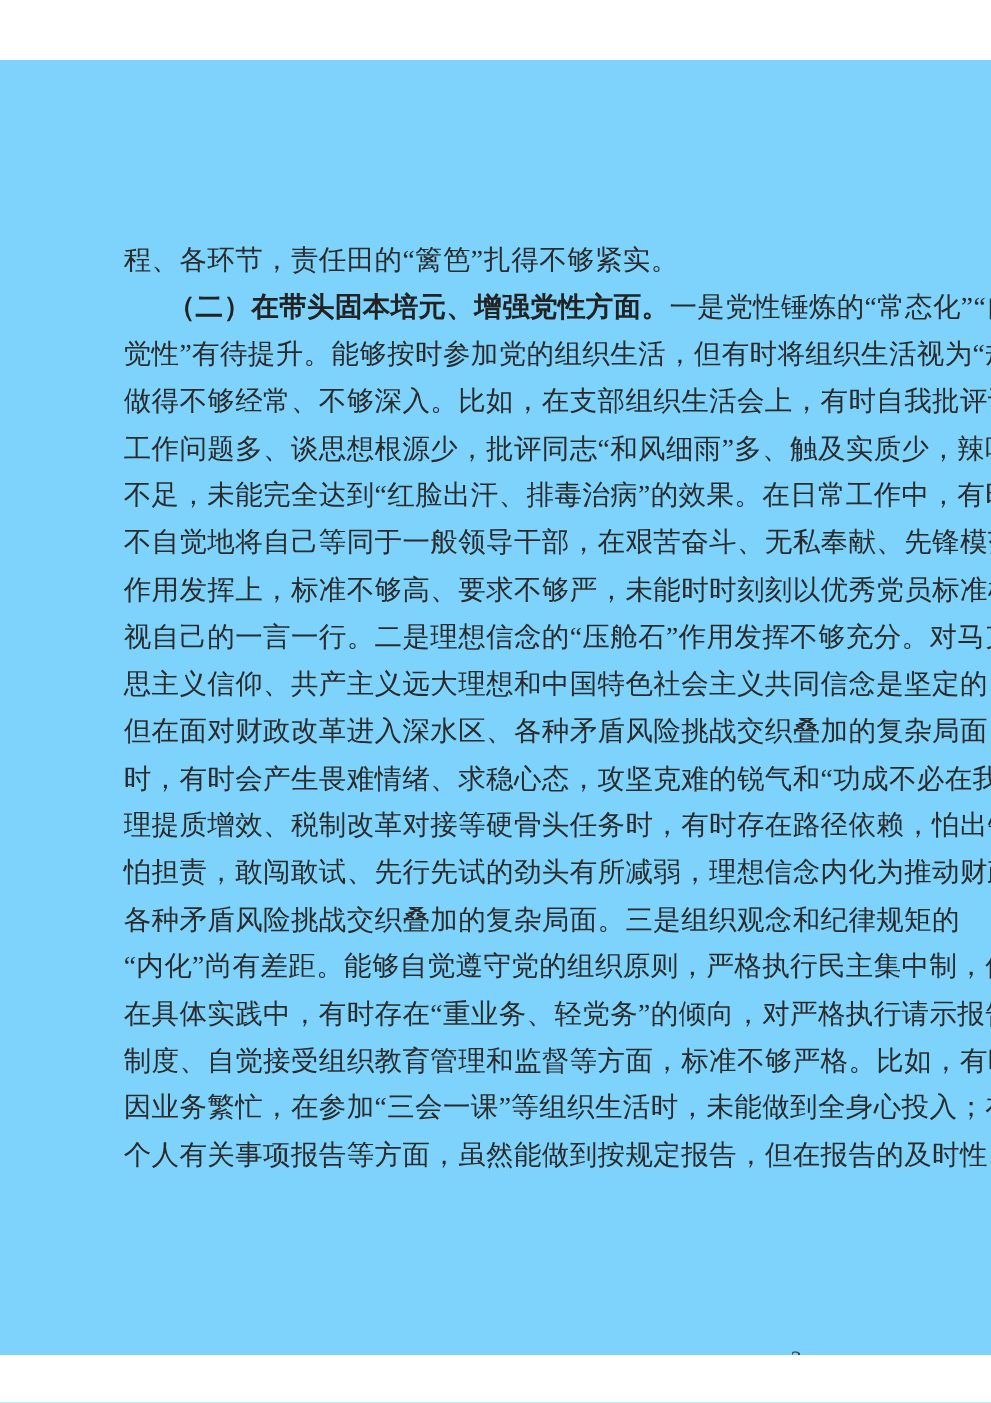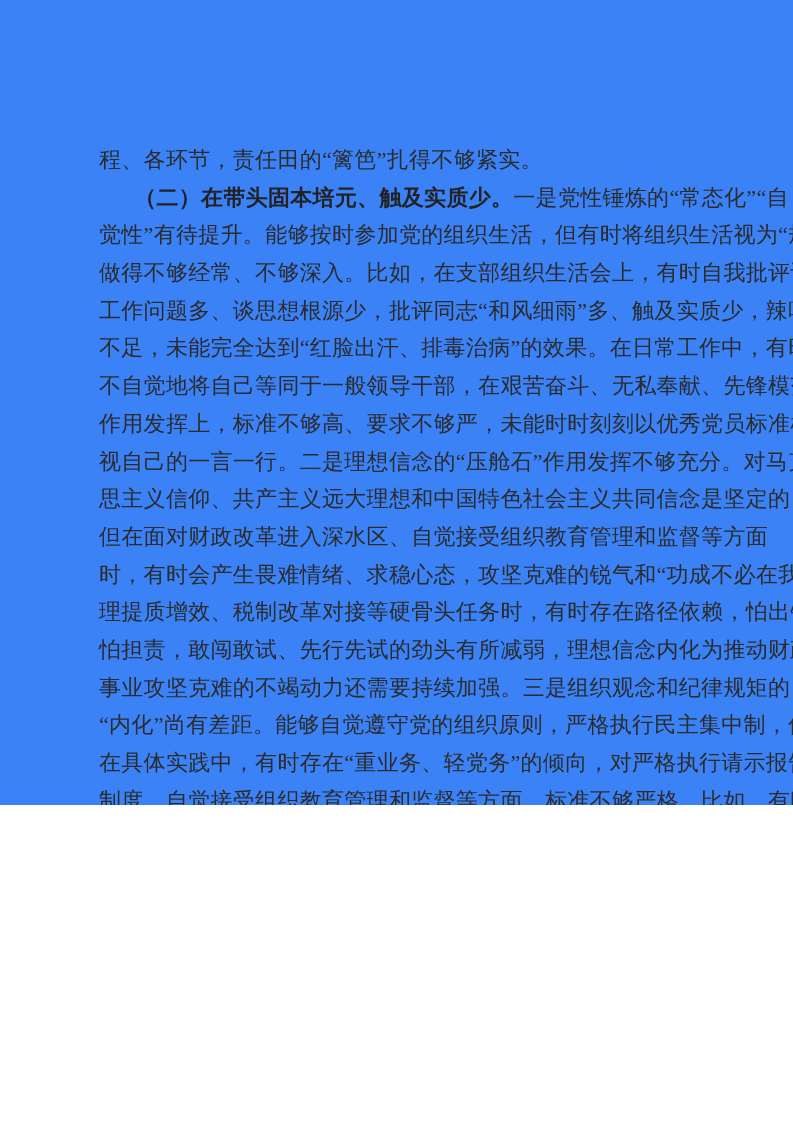--- a/index.html
+++ b/index.html
@@ -3,24 +3,25 @@
 <meta charset="utf-8">
 <style>
   html, body {
     margin: 0;
     padding: 0;
     background: #ffffff;
   }
   .page {
     position: relative;
     width: 793px;
-    height: 805px;
-    background: #3b82f6;
+    height: 1036px;
+    background: #7dd3fc;
     overflow: hidden;
     font-family: "Liberation Serif", "DejaVu Serif", serif;
+    margin-top: 48px;
   }
   .doc-body {
     position: absolute;
     left: 99px;
     top: 141px;
     width: 612px;
     color: #2b2b2b;
   }
   .line {
     font-size: 22px;
@@ -55,34 +56,34 @@
     letter-spacing: 2px;
     white-space: nowrap;
   }
 </style>
 </head>
 <body>
 
 <div class="page">
   <div class="doc-body">
       <div class="line no-just"><span>程、各环节，责任田的“篱笆”扎得不够紧实。</span></div>
-      <div class="line indent"><span class="head-run">（二）在带头固本培元、触及实质少。</span><span>一是党性锤炼的“常态化”“自</span></div>
+      <div class="line indent"><span class="head-run">（二）在带头固本培元、增强党性方面。</span><span>一是党性锤炼的“常态化”“自</span></div>
       <div class="line"><span>觉性”有待提升。能够按时参加党的组织生活，但有时将组织生活视为“规</span></div>
       <div class="line"><span>做得不够经常、不够深入。比如，在支部组织生活会上，有时自我批评谈</span></div>
       <div class="line"><span>工作问题多、谈思想根源少，批评同志“和风细雨”多、触及实质少，辣味</span></div>
       <div class="line"><span>不足，未能完全达到“红脸出汗、排毒治病”的效果。在日常工作中，有时</span></div>
       <div class="line"><span>不自觉地将自己等同于一般领导干部，在艰苦奋斗、无私奉献、先锋模范</span></div>
       <div class="line"><span>作用发挥上，标准不够高、要求不够严，未能时时刻刻以优秀党员标准检</span></div>
       <div class="line"><span>视自己的一言一行。二是理想信念的“压舱石”作用发挥不够充分。对马克</span></div>
       <div class="line"><span>思主义信仰、共产主义远大理想和中国特色社会主义共同信念是坚定的，</span></div>
-      <div class="line"><span>但在面对财政改革进入深水区、自觉接受组织教育管理和监督等方面</span></div>
+      <div class="line"><span>但在面对财政改革进入深水区、各种矛盾风险挑战交织叠加的复杂局面</span></div>
       <div class="line"><span>时，有时会产生畏难情绪、求稳心态，攻坚克难的锐气和“功成不必在我，</span></div>
       <div class="line"><span>理提质增效、税制改革对接等硬骨头任务时，有时存在路径依赖，怕出错、</span></div>
       <div class="line"><span>怕担责，敢闯敢试、先行先试的劲头有所减弱，理想信念内化为推动财政</span></div>
-      <div class="line"><span>事业攻坚克难的不竭动力还需要持续加强。三是组织观念和纪律规矩的</span></div>
+      <div class="line"><span>各种矛盾风险挑战交织叠加的复杂局面。三是组织观念和纪律规矩的</span></div>
       <div class="line"><span>“内化”尚有差距。能够自觉遵守党的组织原则，严格执行民主集中制，但</span></div>
       <div class="line"><span>在具体实践中，有时存在“重业务、轻党务”的倾向，对严格执行请示报告</span></div>
       <div class="line"><span>制度、自觉接受组织教育管理和监督等方面，标准不够严格。比如，有时</span></div>
       <div class="line"><span>因业务繁忙，在参加“三会一课”等组织生活时，未能做到全身心投入；在</span></div>
       <div class="line"><span>个人有关事项报告等方面，虽然能做到按规定报告，但在报告的及时性、</span></div>
     </div>
   <div class="page-number">— 3 —</div>
 </div>
 
 </body></html>

